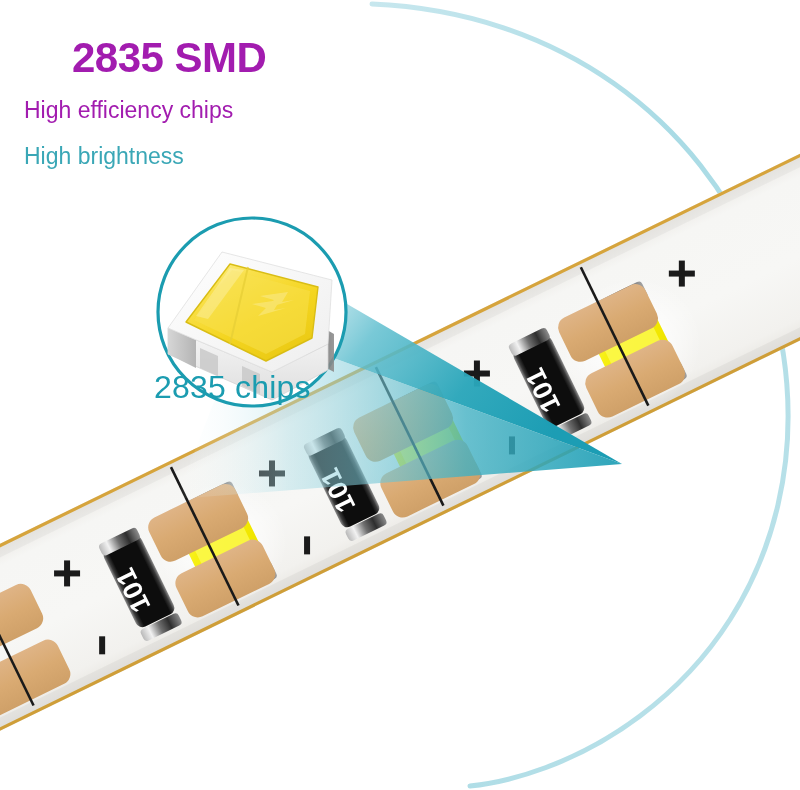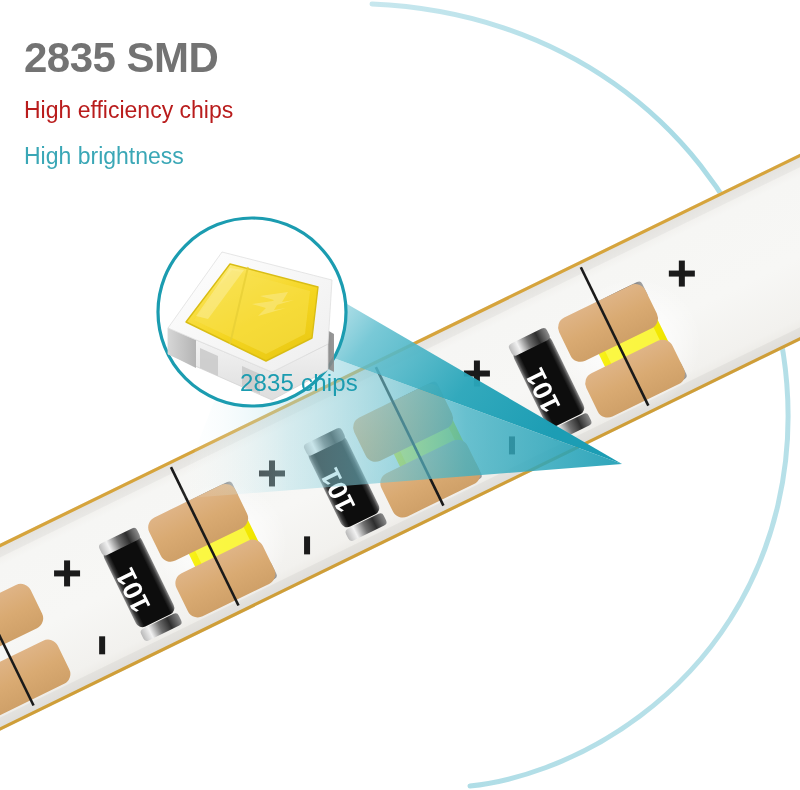--- a/index.html
+++ b/index.html
@@ -23,22 +23,22 @@
   .subline{
     font-size:23px;font-weight:400;line-height:1.33;margin:0;white-space:nowrap;
   }
   .subline + .subline{margin-top:16px;}
 
   
   .callout{
     position:absolute;left:154px;top:214px;width:196px;height:196px;z-index:45;
   }
   .callout-label{
-    position:absolute;left:8px;top:155px;width:196px;text-align:right;
-    font-size:24px;font-weight:400;letter-spacing:0.2px;
+    position:absolute;left:0;top:155px;width:196px;text-align:left;
+    font-size:32px;font-weight:400;letter-spacing:0.2px;
     z-index:3;pointer-events:none;
   }
   .callout svg{position:absolute;left:0;top:0;}
 
   
   .scene{position:absolute;left:0;top:0;width:800px;height:790px;}
   .scene.layer-bg{z-index:5;}
   .scene.layer-strip{z-index:10;}
   .scene.layer-beam{z-index:30;}
 </style>
@@ -310,19 +310,19 @@
         </g>
 
         <path d="M 40 96 L 74 48 L 88 50 L 52 99 Z" fill="#ffffff" opacity="0.25"></path>
       </g>
     </svg>
 
     <div class="callout-label" style="color: rgb(27, 156, 176);">2835 chips</div>
   </div>
 
   <div class="text-block">
-    <div class="headline" style="color: #737373;">2835 SMD</div>
-    <div class="subline" style="color: #b91c1c;">High efficiency chips</div>
+    <div class="headline" style="color: #a21caf; margin-left: 48px;">2835 SMD</div>
+    <div class="subline" style="color: #a21caf;">High efficiency chips</div>
     <div class="subline" style="color: rgb(58, 167, 182);">High brightness</div>
   </div>
 
  </div>
 </div>
 
 </body></html>

